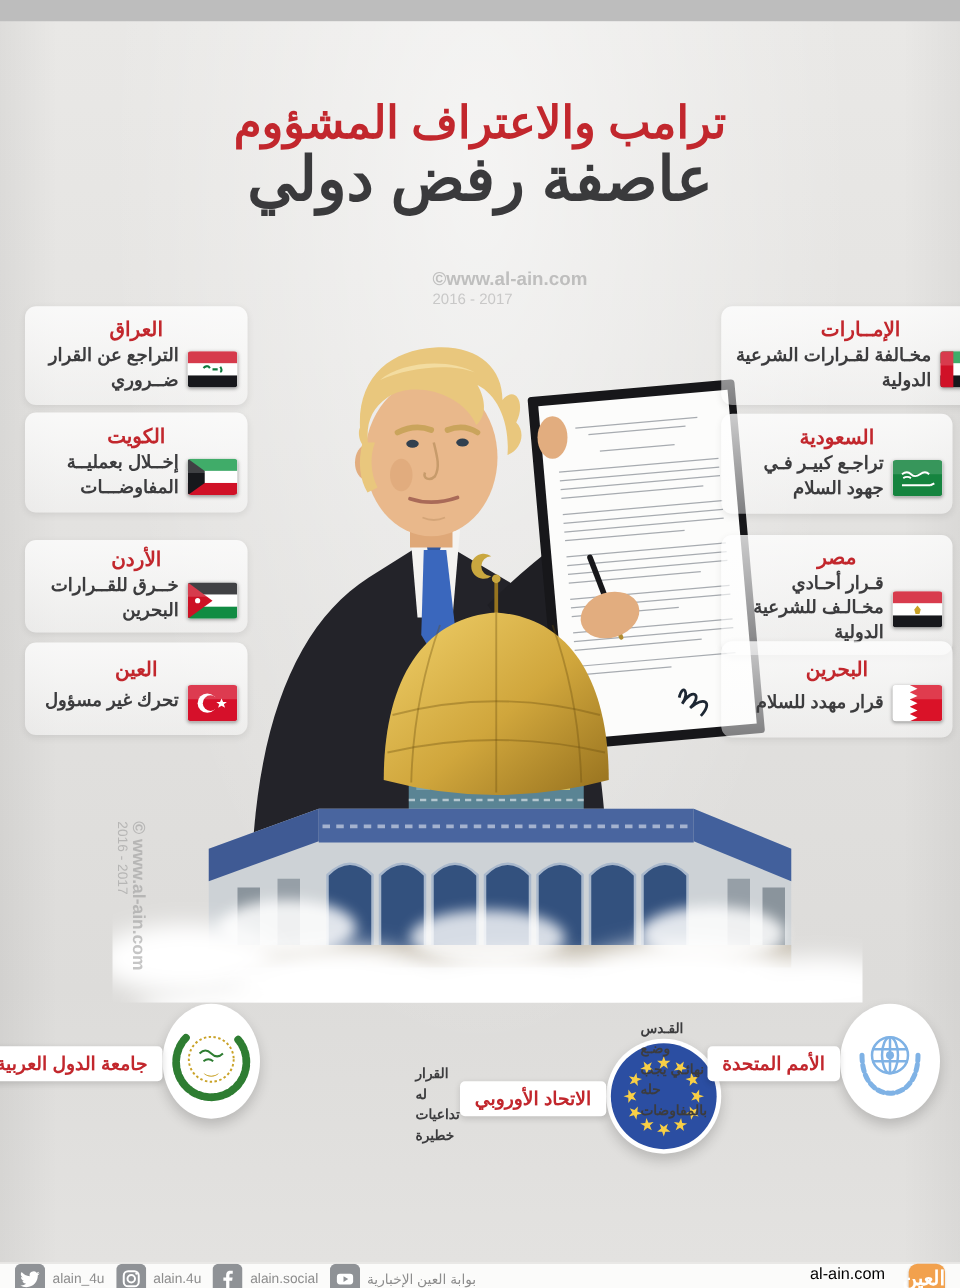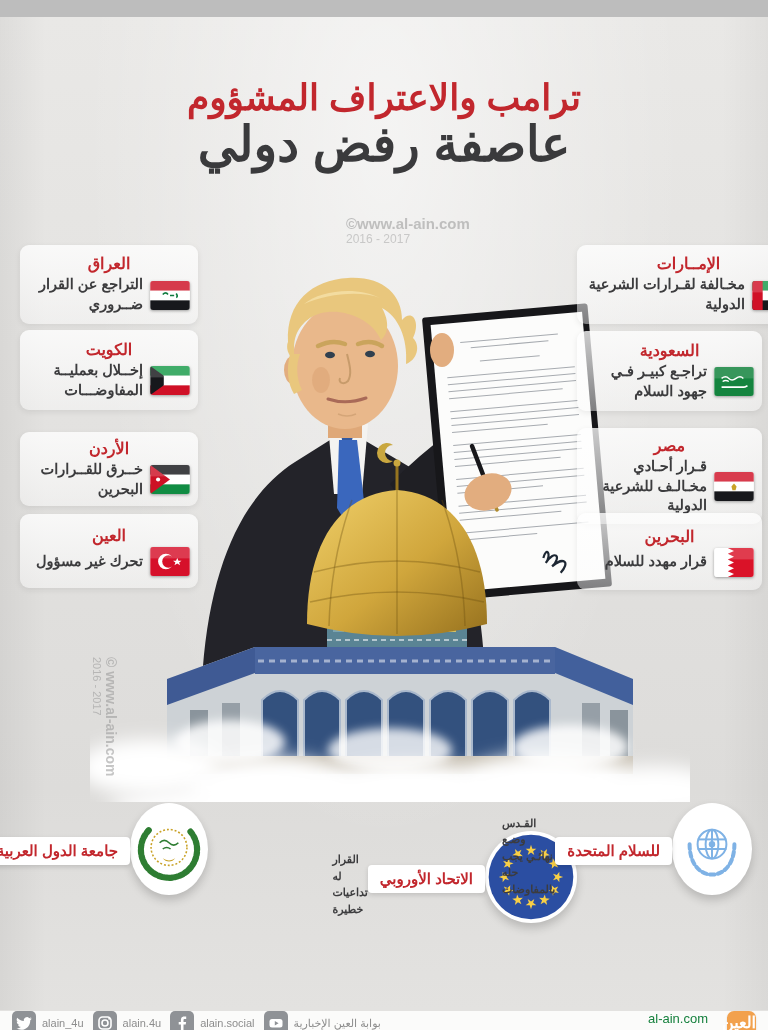--- a/index.html
+++ b/index.html
@@ -37,21 +37,21 @@
   .org-badge{background:#fff;border-radius:4px;box-shadow:0 2px 5px rgba(0,0,0,.14);
              color:#c2272d;font-size:15px;font-weight:bold;padding:5px 12px;margin-bottom:10px;white-space:nowrap;}
   .org-stmt{color:#3c3c3e;font-size:11px;font-weight:bold;line-height:1.5;}
   
   .footer{left:0;bottom:0;width:768px;height:37px;background:#fbfbfa;border-top:1px solid #e3e2e0;
           display:flex;align-items:flex-start;padding:0 12px;box-sizing:border-box;gap:9px;}
   .soc{display:flex;align-items:center;gap:6px;}
   .soc .handle{color:#8d8d8d;font-size:11px;}
   .soc .handle.ar{direction:rtl;}
   .spacer{flex:1;}
-  .site{color:#15803d;font-size:13px;margin-left:8px;margin-right:10px;}
+  .site{color:#000000;font-size:13px;margin-left:8px;margin-right:10px;}
   .alain-logo{position:relative;width:29px;height:29px;background:#f2a14d;border-radius:7px;
               box-shadow:0 1px 2px rgba(0,0,0,.15);}
   .alain-logo .lg-main{position:absolute;top:2px;left:0;width:100%;text-align:center;color:#fff;
                        font-size:16px;font-weight:bold;direction:rtl;}
   .alain-logo .lg-sub{position:absolute;left:-3px;bottom:0px;background:#58bdb9;color:#fff;border-radius:2px;
                       font-size:5px;padding:1px 3px;direction:rtl;}
 </style>
 </head>
 <body>
 
@@ -365,21 +365,21 @@
           <circle cx="50" cy="44" r="18"></circle>
           <ellipse cx="50" cy="44" rx="8" ry="18"></ellipse>
           <line x1="50" y1="26" x2="50" y2="62"></line>
           <line x1="32" y1="38" x2="68" y2="38"></line>
           <line x1="32" y1="50" x2="68" y2="50"></line>
         </g>
         <circle cx="50" cy="44" r="4" fill="#7fb2e5"></circle>
         <path d="M 22 44 C 22 70 36 82 50 82 C 64 82 78 70 78 44" stroke="#7fb2e5" stroke-width="5" fill="none" stroke-dasharray="6 4" stroke-linecap="round"></path>
       </svg>
     </div>
-    <div class="org-badge">للسلام المتحدة</div>
+    <div class="org-badge">الأمم المتحدة</div>
     <div class="org-stmt">القـدس وضـع نهائـي يجب حله بالمفاوضات</div>
   </div>
 
   <div class="abs footer">
     <div class="soc">
       <svg width="24" height="24" viewBox="0 0 24 24">
         <rect width="24" height="24" rx="5" fill="#8f9296"></rect>
         <path transform="translate(4.2,4.6) scale(0.65)" fill="#fff" d="M23.9 4.6a10 10 0 0 1-2.8.8 4.9 4.9 0 0 0 2.1-2.7c-.9.6-2 1-3.1 1.2a4.9 4.9 0 0 0-8.4 4.5C7.7 8.1 4.1 6.1 1.6 3.2a4.9 4.9 0 0 0 1.5 6.6c-.8 0-1.6-.2-2.2-.6v.1c0 2.4 1.7 4.4 3.9 4.8a5 5 0 0 1-2.2.1 4.9 4.9 0 0 0 4.6 3.4A9.9 9.9 0 0 1 0 19.6a14 14 0 0 0 7.6 2.2c9 0 14-7.5 14-14v-.6c1-.7 1.8-1.6 2.3-2.6z"></path>
       </svg>
       <span class="handle">alain_4u</span>

